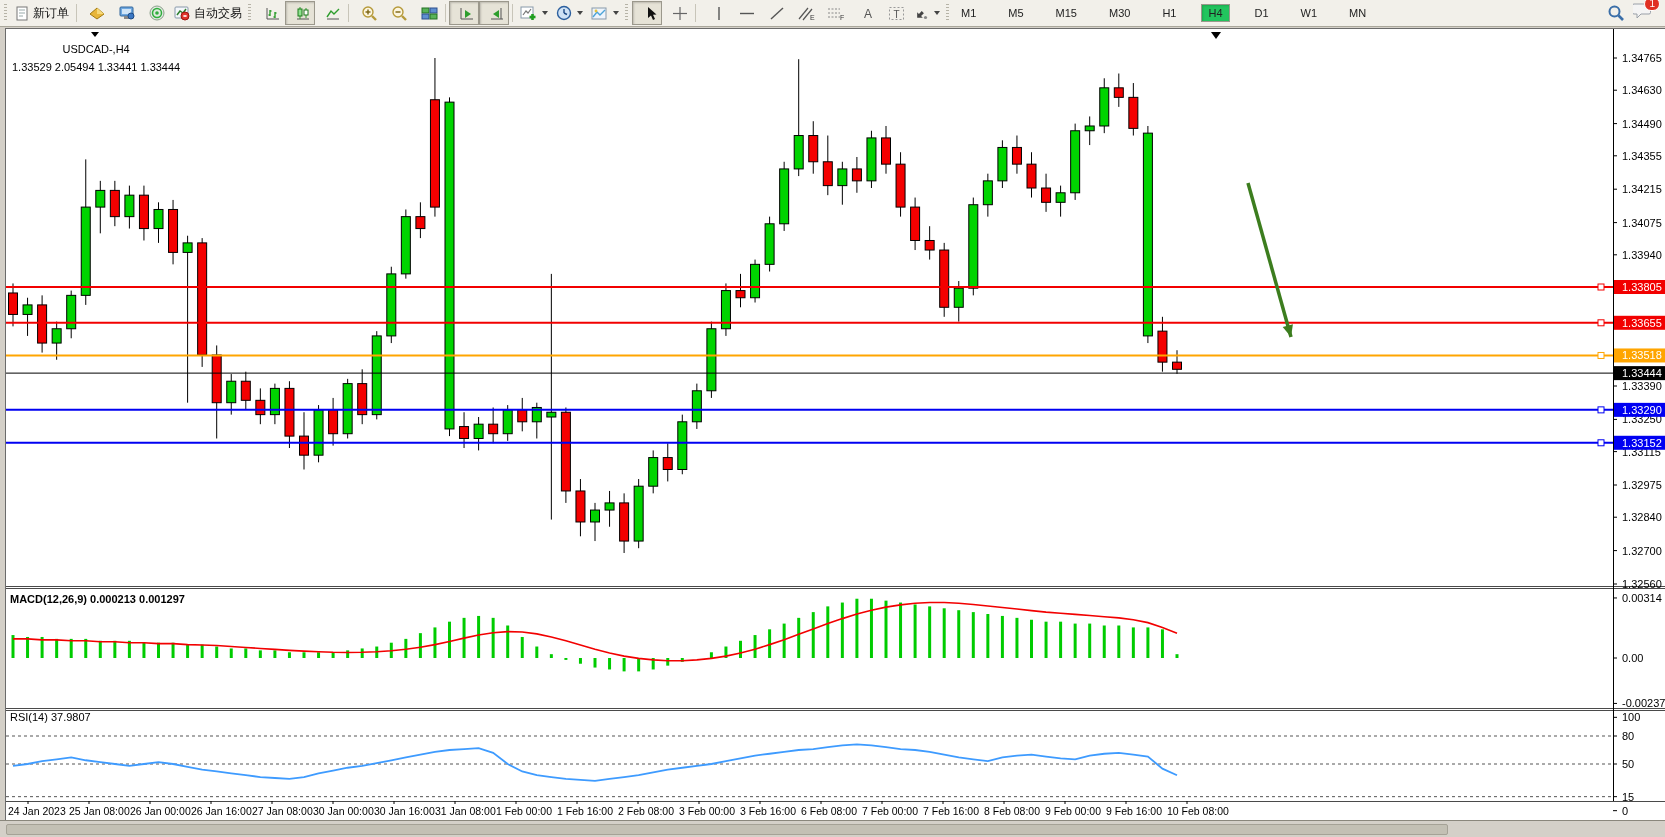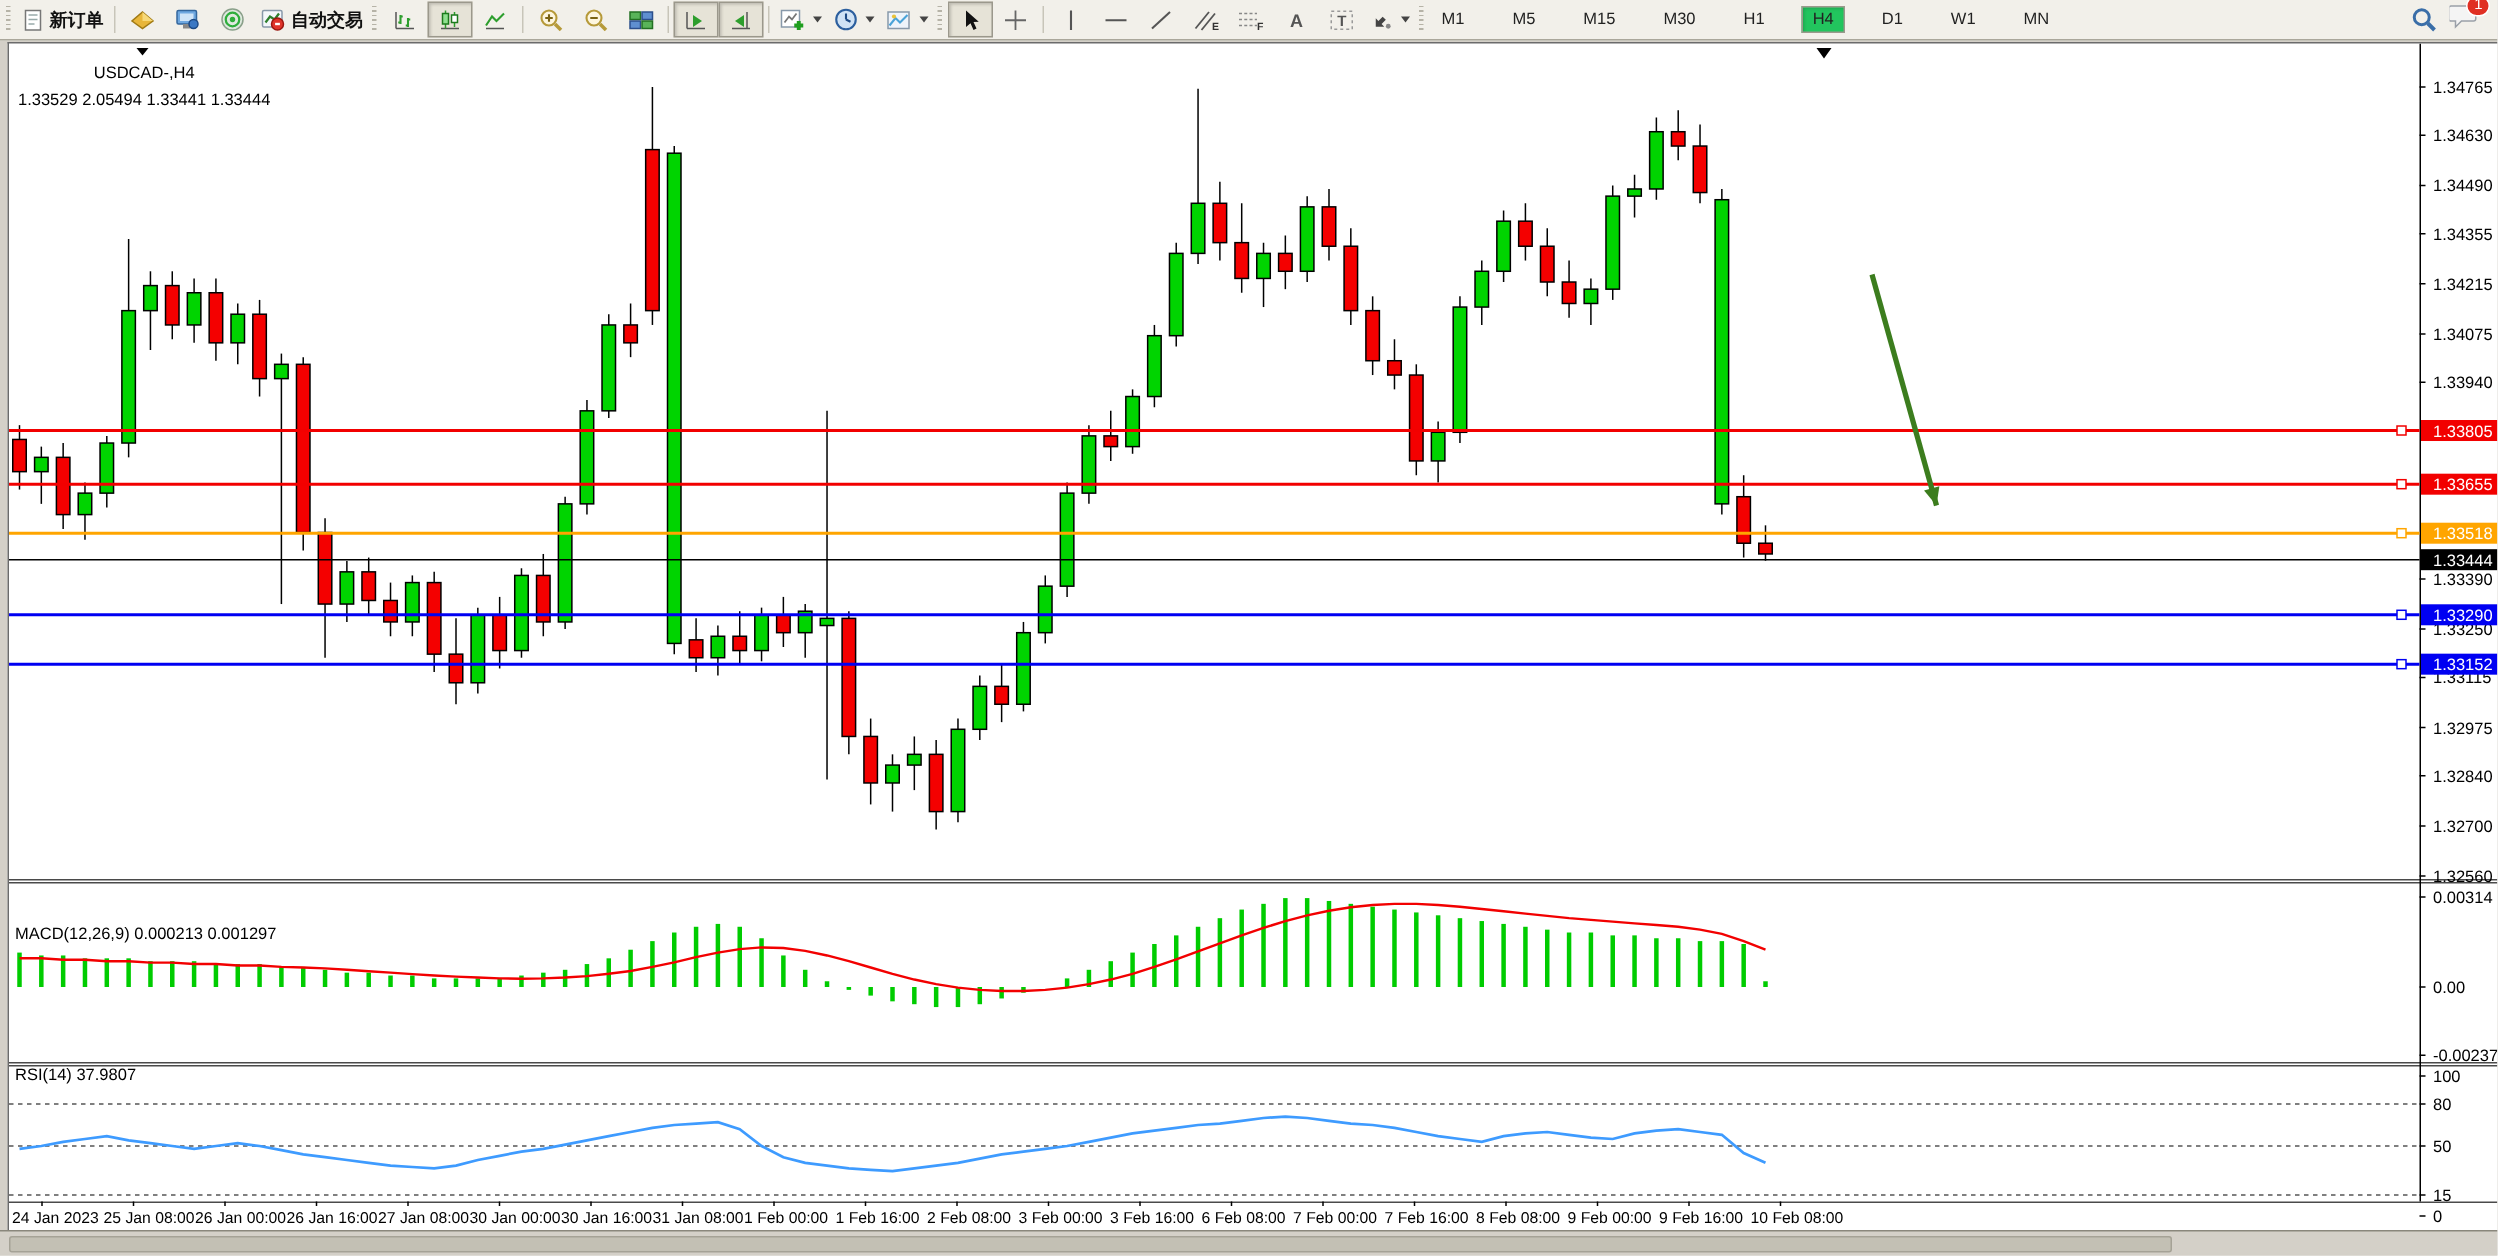--- a/index.html
+++ b/index.html
@@ -4,22 +4,22 @@
 <style>
   html,body{margin:0;padding:0;}
   .app{position:relative;width:1665px;height:837px;background:#d4d0c8;
        font-family:"Liberation Sans",sans-serif;overflow:hidden;}
   
   .toolbar{position:absolute;top:0;left:0;right:0;height:26px;background:#f2f0ea;
            border-bottom:1px solid #aaa79b;display:flex;align-items:center;padding:0 2px;}
   .grip{width:3px;height:18px;margin:0 4px 0 2px;
         background:repeating-linear-gradient(to bottom,#b6b3a7 0 1px,transparent 1px 3px);}
   .sep{width:1px;height:18px;background:#c8c5b9;margin:0 3px;}
-  .tbtn{height:22px;min-width:22px;display:flex;align-items:center;justify-content:center;
-        gap:3px;padding:0 3px;border:1px solid transparent;font-size:12px;color:#111;cursor:default;font-weight:bold;}
+  .tbtn{height:22px;min-width:22px;display:flex;align-items:center;justify-content:flex-end;
+        gap:3px;padding:0 3px;border:1px solid transparent;font-size:12px;color:#111;cursor:default;}
   .tbtn.pressed{border:1px solid #9b988c;background:#e6e3d7;box-shadow:inset 1px 1px 2px rgba(0,0,0,.18);}
   .caret{width:0;height:0;border-left:3px solid transparent;border-right:3px solid transparent;
          border-top:4px solid #444;margin-left:2px;}
   .tf-group{display:flex;align-items:center;gap:16px;}
   .tf{font-size:11px;color:#222;padding:2px 6px;border:1px solid transparent;margin:0 1px;}
   .tf.pressed{border:1px solid #9b988c;background:#22c55e;box-shadow:inset 1px 1px 2px rgba(0,0,0,.15);}
   .right-icons{margin-left:auto;display:flex;align-items:center;gap:8px;padding-right:10px;}
   .badge{position:absolute;top:-5px;right:-7px;background:#e03023;color:#fff;font-size:10px;
          border-radius:8px;padding:0 4px;line-height:12px;border:1px solid #fff;}
   
@@ -658,19 +658,19 @@
           <text x="1161" y="786" font-size="10.5" fill="#000">10 Feb 08:00</text>
         </g>
       </svg>
 
     <div class="chart-title">
       <span class="title-tri"></span>
       <span>USDCAD-,H4</span>
       <span>1.33529 2.05494 1.33441 1.33444</span>
     </div>
 
-    <div class="panel-label" style="top:588px;">MACD(12,26,9) 0.000213 0.001297</div>
+    <div class="panel-label" style="top:564px;font-weight:bold;">MACD(12,26,9) 0.000213 0.001297</div>
     <div class="panel-label" style="top:682px;">RSI(14) 37.9807</div>
   </div>
 
   <div class="bottom-strip"></div>
   <div class="scroll-thumb"></div>
 </div>
 
 </body></html>

